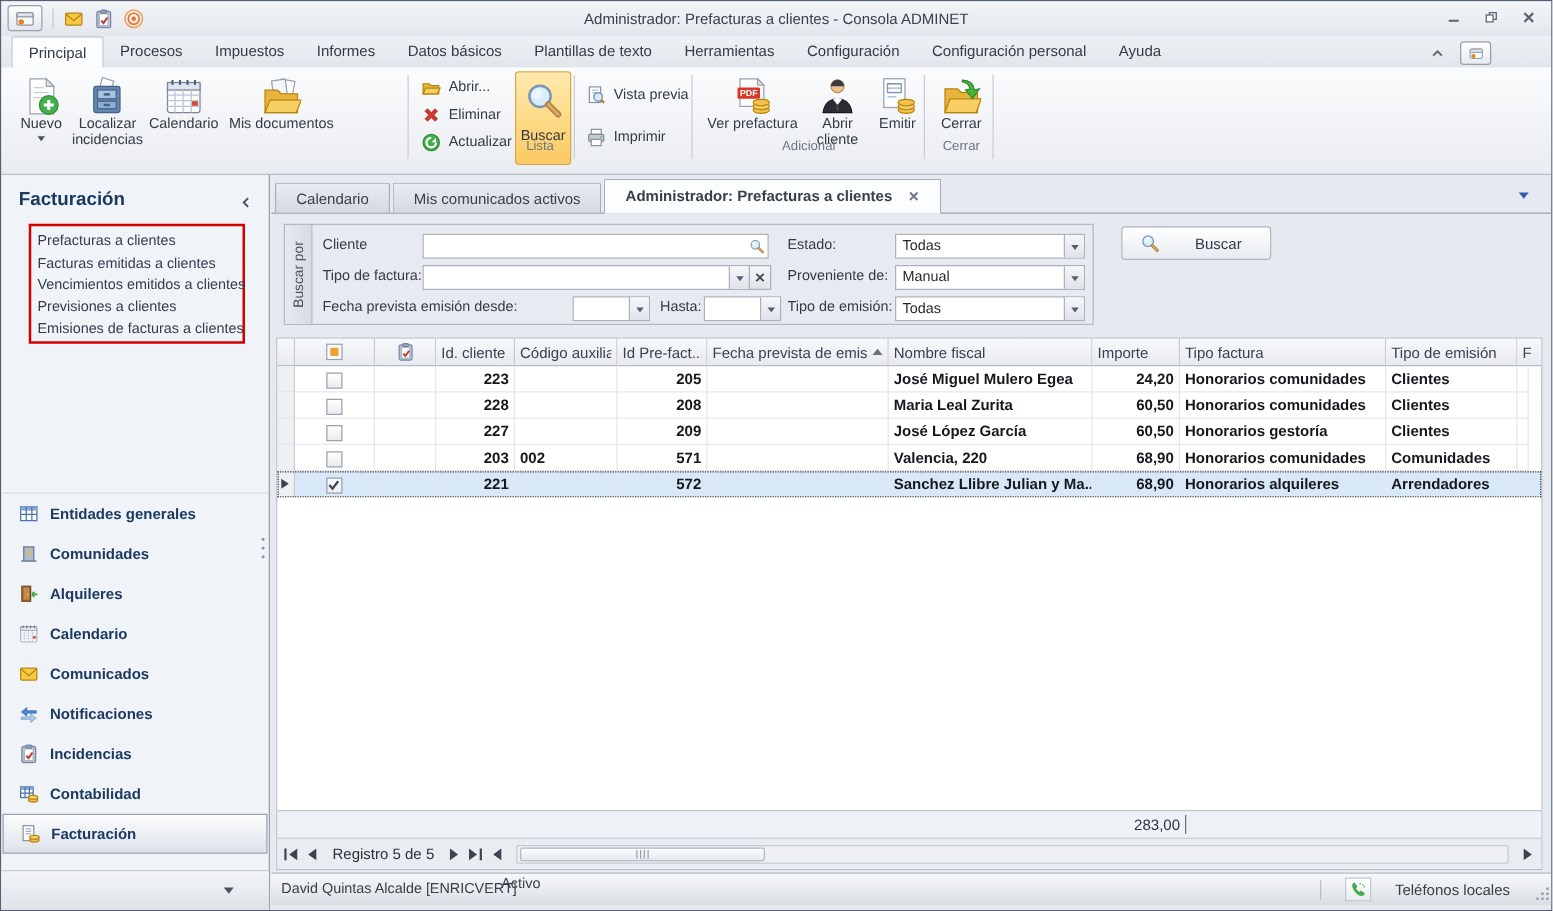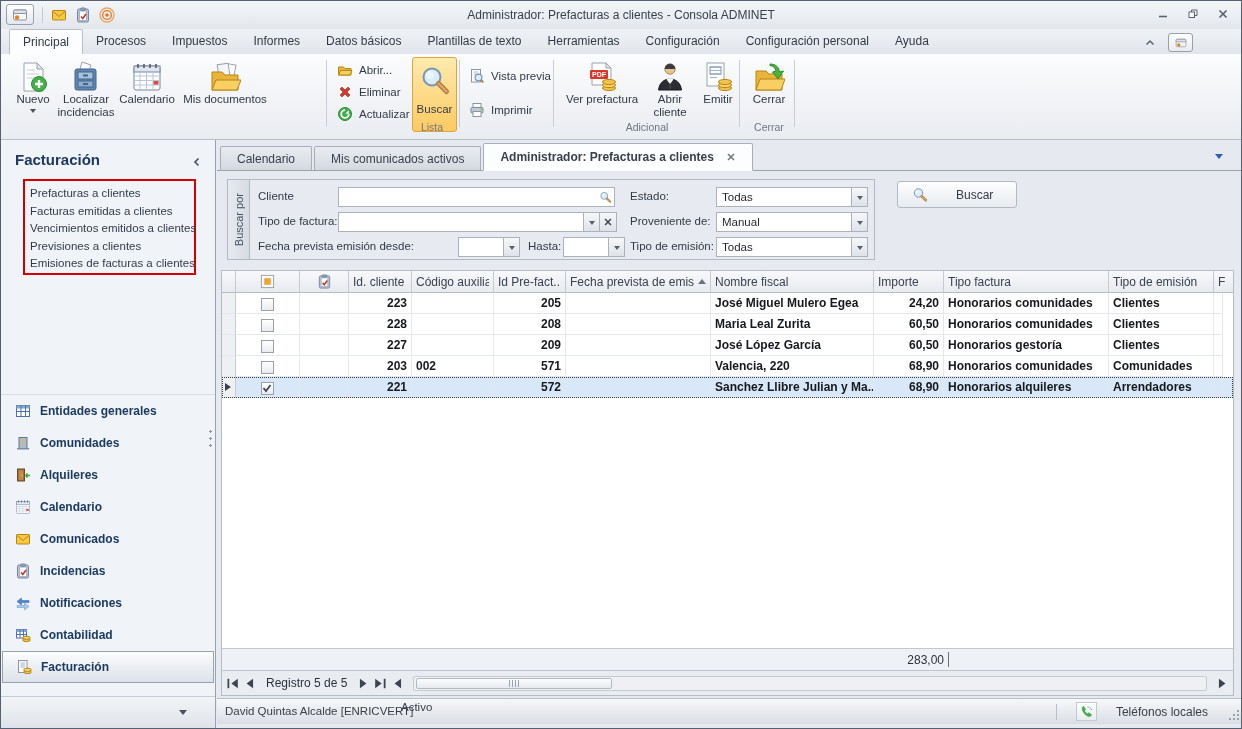--- a/index.html
+++ b/index.html
@@ -35,21 +35,21 @@
   .rlab{font-size:11.5px;line-height:13px;text-align:center;color:#333a45}
   .dd-tri{display:none}
   .dd-tri.show{display:block;width:0;height:0;border:3px solid transparent;border-top:4px solid #4a5260;margin-top:3px}
   .rsep{position:absolute;top:6px;bottom:12px;width:1px;background:#c9cdd5}
   .s1{left:325px}.s2{left:458px}.s3{left:552px}.s4{left:738px}.s5{left:793px}
   .rsmalls{position:absolute;left:332px;top:7px;display:flex;flex-direction:column;gap:4px}
   .rsmalls.p2{left:464px;top:13px;gap:16px}
   .rsmall{display:flex;align-items:center;gap:6px;padding:1px 4px;font-size:11.5px;color:#333a45;cursor:pointer;white-space:nowrap}
   .buscar{position:absolute;left:411px;top:3px;width:45px;height:75px;background:linear-gradient(#ffeaae,#fbca62);border:1px solid #dca63f;border-radius:3px;display:flex;flex-direction:column;align-items:center;padding-top:7px;cursor:pointer}
   .buscar .rlab{margin-top:6px}
-  .glabel{position:absolute;bottom:6px;font-size:10.5px;color:#6e7682;text-align:center}
+  .glabel{position:absolute;bottom:16px;font-size:10.5px;color:#6e7682;text-align:center}
   .l-lista{left:400px;width:62px}.l-adic{left:556px;width:180px}.l-cerrar{left:740px;width:56px}
 
   
   .main{position:absolute;left:0;top:139px;right:0;bottom:0}
   .sidebar{position:absolute;left:0;top:0;width:215px;bottom:0;background:#f0f3f8;border-right:1px solid #99a1ae}
   .sb-header{position:relative;padding:11px 12px 0 14px}
   .sb-title{font-size:15px;font-weight:bold;color:#1c3a60}
   .sb-collapse{position:absolute;right:12px;top:16px;cursor:pointer}
   .redbox{position:absolute;left:22px;top:39px;width:173px;height:96px;border:2px solid #d40000;padding:4px 0 0 5px}
   .sb-link{font-size:11.5px;color:#333c4a;height:17.5px;line-height:17.5px;white-space:nowrap;cursor:pointer}
@@ -484,36 +484,36 @@
               <svg viewBox="0 0 16 16">
                 <rect x="1.5" y="3.5" width="13" height="9.5" rx="1" fill="#f8c940" stroke="#b8860f"></rect>
                 <path d="M1.5 4l6.5 5.5L14.5 4" fill="none" stroke="#b8860f"></path>
               </svg>
             </span>
             <span class="nav-lab">Comunicados</span>
           </div>
           <div class="nav-item">
             <span class="ic i16">
               <svg viewBox="0 0 16 16">
+                <path d="M14 5.5H6.5V3L2 6.5 6.5 10V7.5H14z" fill="#4a86d4" stroke="#2f62aa" stroke-width=".5"></path>
+                <path d="M2 10.5h7.5V8l4.5 3.5L9.5 15v-2.5H2z" fill="#a8c8ec" stroke="#6a93c6" stroke-width=".5"></path>
+              </svg>
+            </span>
+            <span class="nav-lab">Notificaciones</span>
+          </div>
+          <div class="nav-item">
+            <span class="ic i16">
+              <svg viewBox="0 0 16 16">
                 <rect x="2.5" y="2" width="11" height="13" rx="1.5" fill="#b9c4d6" stroke="#7687a3"></rect>
                 <rect x="4.5" y="4" width="7" height="9.5" fill="#fff" stroke="#aab4c4"></rect>
                 <rect x="5.5" y="1" width="5" height="2.5" rx="1" fill="#93a2ba" stroke="#7687a3"></rect>
                 <path d="M6 9.5l1.8 2L11 7" fill="none" stroke="#c43b2e" stroke-width="1.7"></path>
               </svg>
             </span>
             <span class="nav-lab">Incidencias</span>
-          </div>
-          <div class="nav-item">
-            <span class="ic i16">
-              <svg viewBox="0 0 16 16">
-                <path d="M14 5.5H6.5V3L2 6.5 6.5 10V7.5H14z" fill="#4a86d4" stroke="#2f62aa" stroke-width=".5"></path>
-                <path d="M2 10.5h7.5V8l4.5 3.5L9.5 15v-2.5H2z" fill="#a8c8ec" stroke="#6a93c6" stroke-width=".5"></path>
-              </svg>
-            </span>
-            <span class="nav-lab">Notificaciones</span>
           </div>
           <div class="nav-item">
             <span class="ic i16">
               <svg viewBox="0 0 16 16">
                 <rect x="1.5" y="2.5" width="10" height="8.5" fill="#fff" stroke="#4a72ad"></rect>
                 <rect x="1.5" y="2.5" width="10" height="2.5" fill="#86a9d4"></rect>
                 <path d="M1.5 7.5h10M5 2.5v8.5M8.5 2.5v8.5" stroke="#4a72ad"></path>
                 <g stroke="#b8860f">
                   <ellipse cx="11.5" cy="13" rx="3.8" ry="1.6" fill="#f2c14e"></ellipse>
                   <ellipse cx="11.5" cy="10.8" rx="3.8" ry="1.6" fill="#f7d36b"></ellipse>

